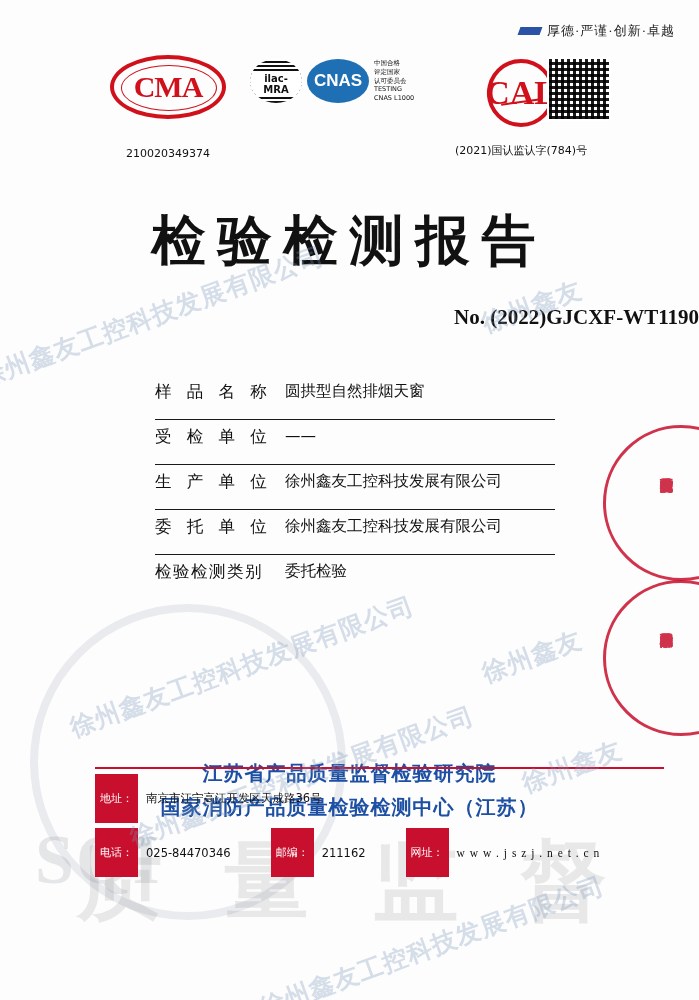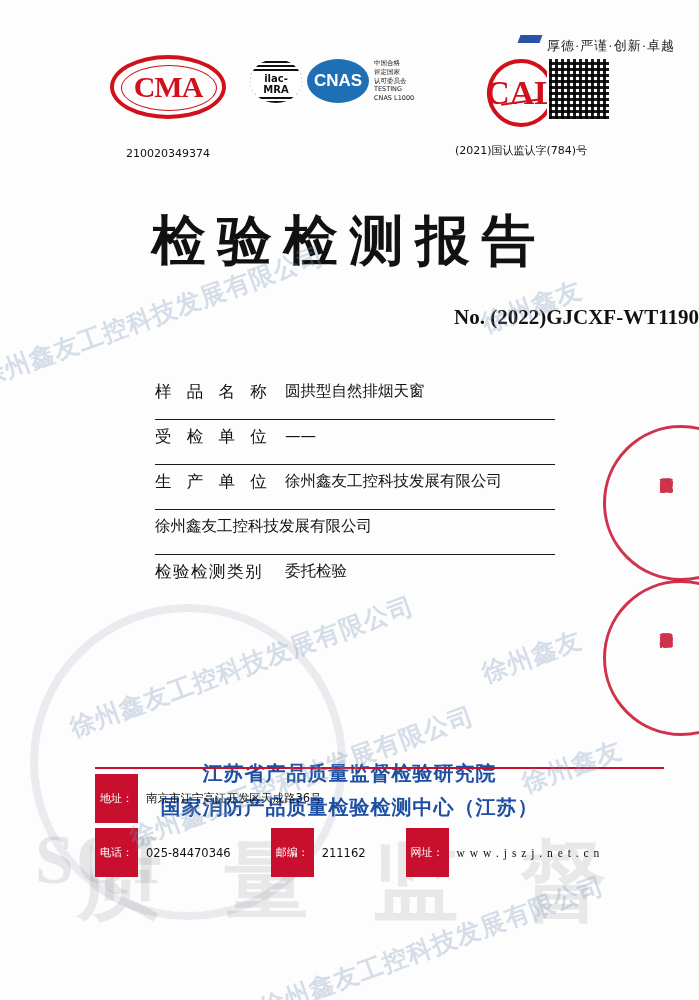--- a/index.html
+++ b/index.html
@@ -82,21 +82,20 @@
     height: 8px;
     background: #2a53a8;
     transform: skewX(-20deg);
     display: inline-block;
   }
   .motto-text {
     font-size: 13px;
     color: #1b1b1b;
     letter-spacing: 1px;
     font-family: Liberation Serif, serif;
-    margin-top: 15px;
   }
 
   
   .logos {
     position: absolute;
     top: 55px;
     left: 0;
     width: 699px;
     height: 110px;
     padding-left: 8px;
@@ -382,20 +381,21 @@
     </div>
     <div class="info-row bordered">
       <div class="lbl">受 检 单 位</div>
       <div class="val">——</div>
     </div>
     <div class="info-row bordered">
       <div class="lbl">生 产 单 位</div>
       <div class="val">徐州鑫友工控科技发展有限公司</div>
     </div>
     <div class="info-row bordered">
+      <div class="lbl">委 托 单 位</div>
       <div class="val">徐州鑫友工控科技发展有限公司</div>
     </div>
     <div class="info-row">
       <div class="lbl tight">检验检测类别</div>
       <div class="val">委托检验</div>
     </div>
   </div>
 
   <div class="seal seal-1">
     <div class="seal-txt">江苏省产品质量监督检验研究院</div>

